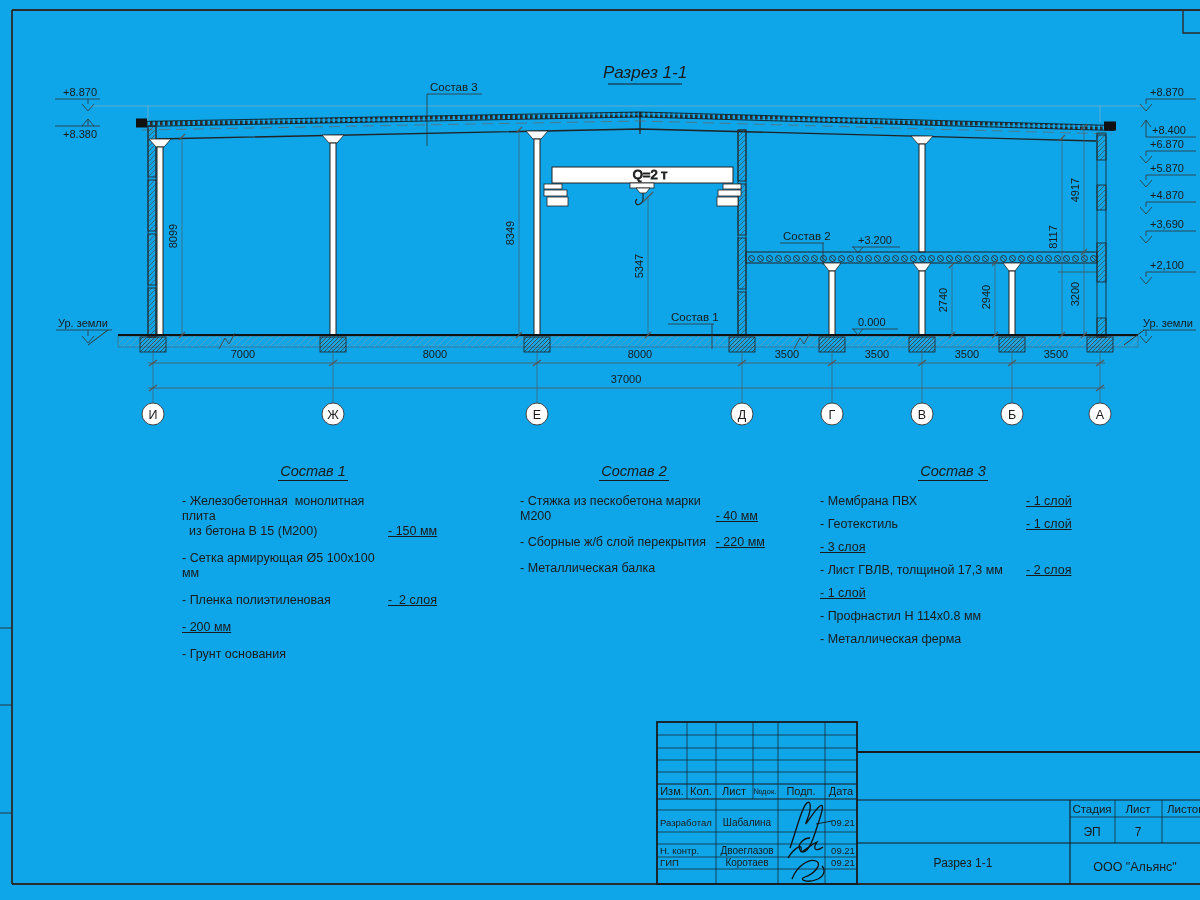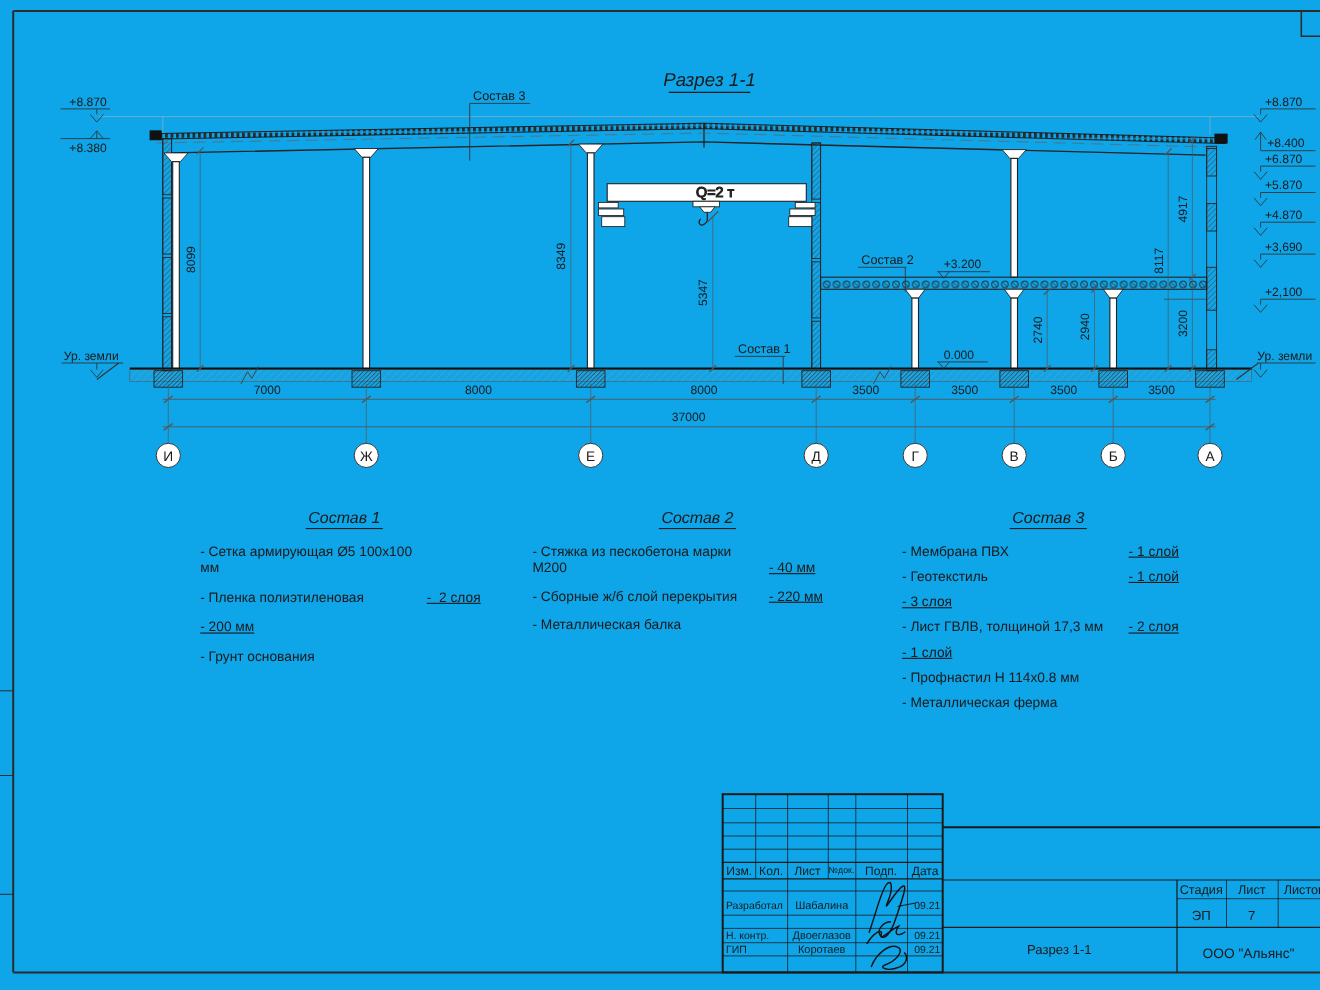--- a/index.html
+++ b/index.html
@@ -7,21 +7,21 @@
          font-family:"Liberation Sans", sans-serif;color:#1a1a1a;}
   .sheet svg{position:absolute;left:0;top:0;}
   svg text{fill:#1a1a1a;font-family:"Liberation Sans", sans-serif;}
   .legend{position:absolute;font-size:12.5px;line-height:15px;color:#1a1a1a;}
   .ltitle{font-style:italic;font-size:14.5px;text-align:center;margin-bottom:15px;}
   .ltitle span{border-bottom:1px solid #1a1a1a;padding:0 2px 1px 2px;}
   .li{display:flex;align-items:flex-end;}
   .lt{white-space:pre-wrap;}
   .lv{white-space:pre;text-decoration:underline;}
   .leg1 .lt{width:206px;} .leg1 .lv{width:54px;} .leg1 .li{margin-bottom:12px;}
-  .leg2 .lt{width:215px;} .leg2 .lv{width:75px;} .leg2 .li{margin-bottom:11px;}
+  .leg2 .lt{width:215px;margin-left:36px;} .leg2 .lv{width:75px;} .leg2 .li{margin-bottom:11px;}
   .leg3 .lt{width:206px;} .leg3 .lv{width:58px;} .leg3 .li{margin-bottom:8px;}
 </style>
 </head>
 <body>
 
 <div class="sheet">
 
 <svg width="1200" height="900" viewBox="0 0 1200 900">
   <defs>
     <pattern id="deck" width="5" height="6" patternUnits="userSpaceOnUse">
@@ -376,20 +376,25 @@
     <text x="1092" y="836" text-anchor="middle" font-size="12" stroke="none">ЭП</text>
     <text x="1138" y="836" text-anchor="middle" font-size="12" stroke="none">7</text>
     <text x="963" y="867" text-anchor="middle" font-size="12" stroke="none">Разрез 1-1</text>
     <text x="1135" y="871" text-anchor="middle" font-size="12.5" stroke="none">ООО "Альянс"</text>
   </g>
 </svg>
 
   <div class="legend leg1" style="left:182px;top:464px;width:262px;">
     <div class="ltitle"><span>Состав 1</span></div>
     <div class="li">
+      <div class="lt">- Железобетонная  монолитная плита
+  из бетона В 15 (М200)</div>
+      <div class="lv">- 150 мм</div>
+    </div>
+    <div class="li">
       <div class="lt">- Сетка армирующая Ø5 100х100 мм</div>
       <div class="lv"></div>
     </div>
     <div class="li">
       <div class="lt">- Пленка полиэтиленовая</div>
       <div class="lv">-  2 слоя</div>
     </div>
     <div class="li">
       <div class="lv">- 200 мм</div>
     </div>

